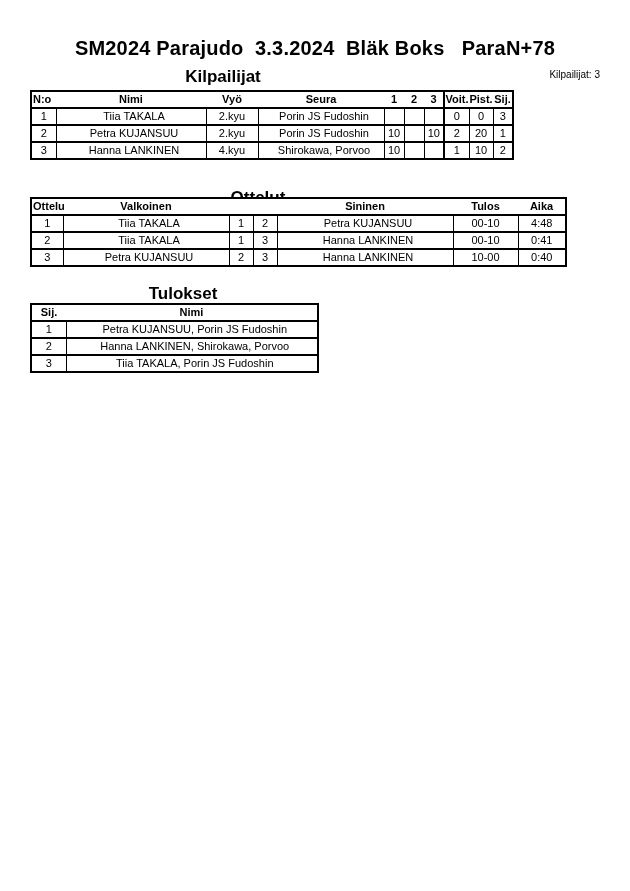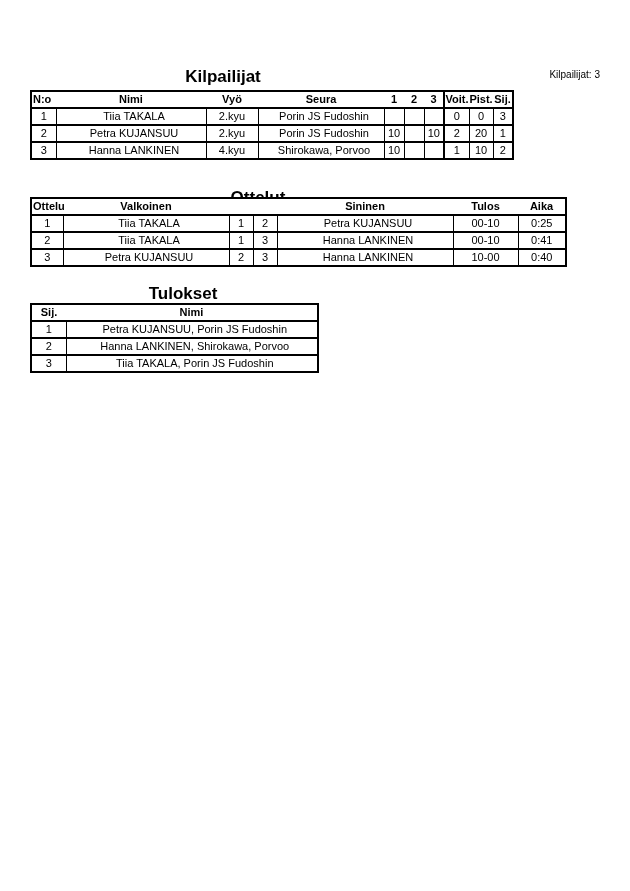--- a/index.html
+++ b/index.html
@@ -44,20 +44,21 @@
   }
   .tl { text-align:right; padding-left:6px !important; }
   .hl { text-align:left !important; padding-left:1px !important; }
   .bl2 { border-left:2px solid #000 !important;margin-top:8px; }
 </style>
 </head>
 <body>
 
 <div class="page">
 
+  <div class="main-title">SM2024 Parajudo  3.3.2024  Bläk Boks   ParaN+78</div>
   <div class="count-label">Kilpailijat: 3</div>
 
   <div class="sec-label" id="label-kilpailijat">Kilpailijat</div>
 
   <table class="grid" id="table-kilpailijat">
     <colgroup>
       <col style="width:25px">
         <col style="width:150px">
         <col style="width:52px">
         <col style="width:126px">
@@ -146,21 +147,21 @@
       </tr>
     </thead>
     <tbody>
       <tr>
         <td>1</td>
         <td class="tl">Tiia TAKALA</td>
         <td>1</td>
         <td>2</td>
         <td class="tl">Petra KUJANSUU</td>
         <td>00-10</td>
-        <td>0:25</td>
+        <td>4:48</td>
       </tr>
       <tr>
         <td>2</td>
         <td class="tl">Tiia TAKALA</td>
         <td>1</td>
         <td>3</td>
         <td class="tl">Hanna LANKINEN</td>
         <td>00-10</td>
         <td>0:41</td>
       </tr>

